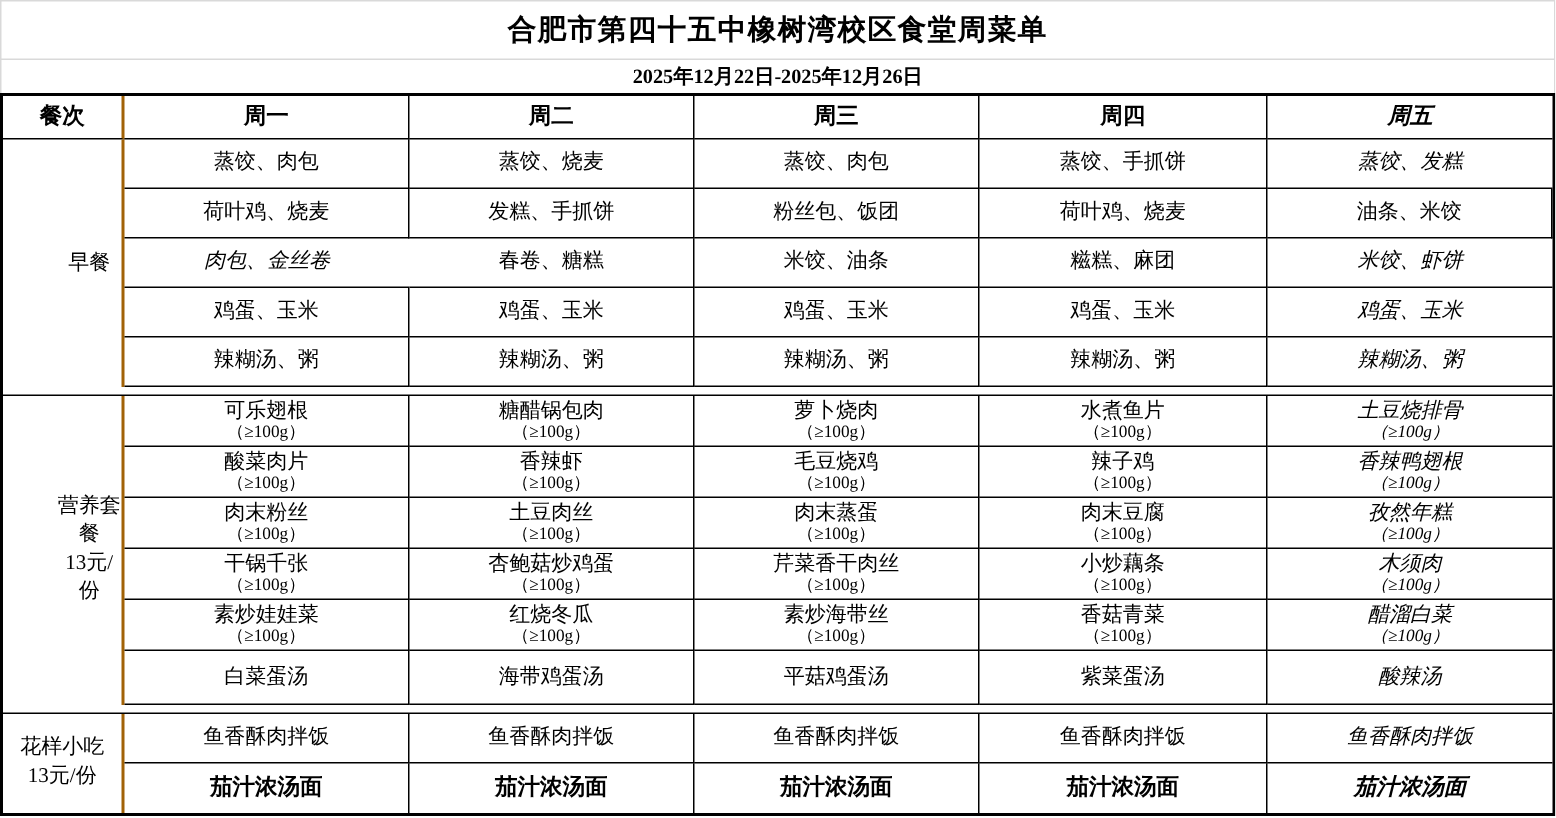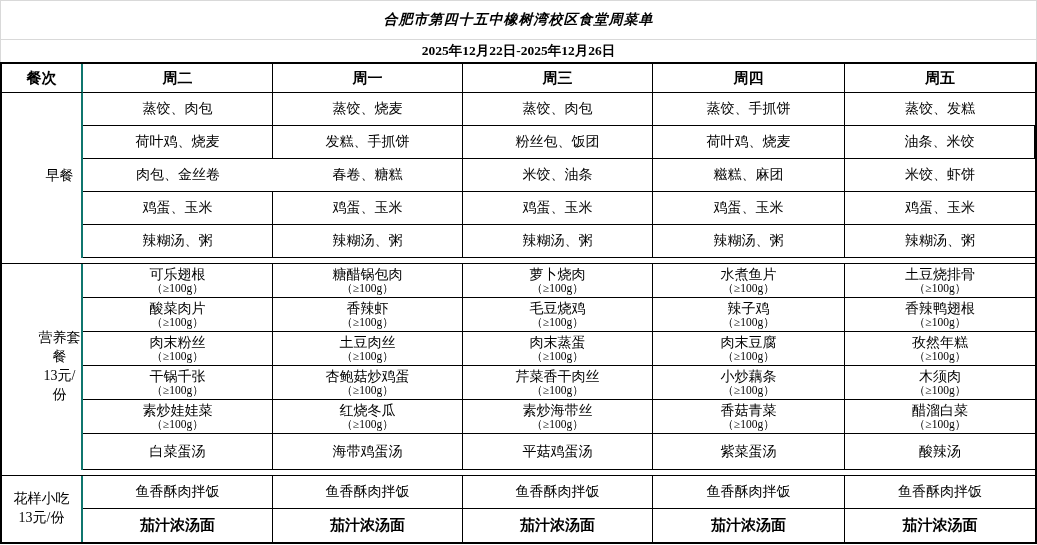--- a/index.html
+++ b/index.html
@@ -18,23 +18,22 @@
   
   .titlebar {
     height: 40px;
     border-top: 1px solid #d9d9d9;
     border-left: 1px solid #d9d9d9;
     border-right: 1px solid #d9d9d9;
     border-bottom: 1px solid #d9d9d9;
     display: flex; align-items: center; justify-content: center;
     font-family: "Liberation Sans", "DejaVu Sans", sans-serif;
     font-weight: bold;
-    font-size: 14px;
+    font-size: 19px;
     letter-spacing: 1px;
-    font-style: italic;
   }
   .datebar {
     height: 22px;
     border-left: 1px solid #d9d9d9;
     border-right: 1px solid #d9d9d9;
     display: flex; align-items: center; justify-content: center;
     font-size: 13.5px;
     font-weight: bold;
   }
 
@@ -52,23 +51,23 @@
     border-bottom: 1px solid #000000;
     display: flex;
     flex-direction: column;
     align-items: center;
     justify-content: center;
     text-align: center;
     font-size: 14px;
     line-height: 1.1;
     overflow: hidden;
   }
-  .cell.c5 { border-right: none; }
+  .cell.c5 { border-right: none; font-style: italic; }
   .label-cell {
-    border-right: 2px solid #0f766e;
+    border-right: 2px solid #a16207;
     border-bottom: none;
     grid-column: 1;
     font-size: 14px;
   }
   .header-row { grid-template-rows: 29px; }
   .header-row .cell {
     font-family: "Liberation Sans", "DejaVu Sans", sans-serif;
     font-weight: bold;
     font-size: 15px;
   }
@@ -103,22 +102,22 @@
 
 <div class="page">
 
   <div class="titlebar">合肥市第四十五中橡树湾校区食堂周菜单</div>
   <div class="datebar">2025年12月22日-2025年12月26日</div>
 
   <div class="maintable">
 
     <div class="grid6 header-row">
       <div class="cell label-cell">餐次</div>
+      <div class="cell">周一</div>
       <div class="cell">周二</div>
-      <div class="cell">周一</div>
       <div class="cell">周三</div>
       <div class="cell">周四</div>
       <div class="cell c5">周五</div>
     </div>
 
     <div class="grid6 sec-breakfast">
       <div class="cell label-cell">早餐</div>
 
       <div class="cell">蒸饺、肉包</div>
       <div class="cell">蒸饺、烧麦</div>

